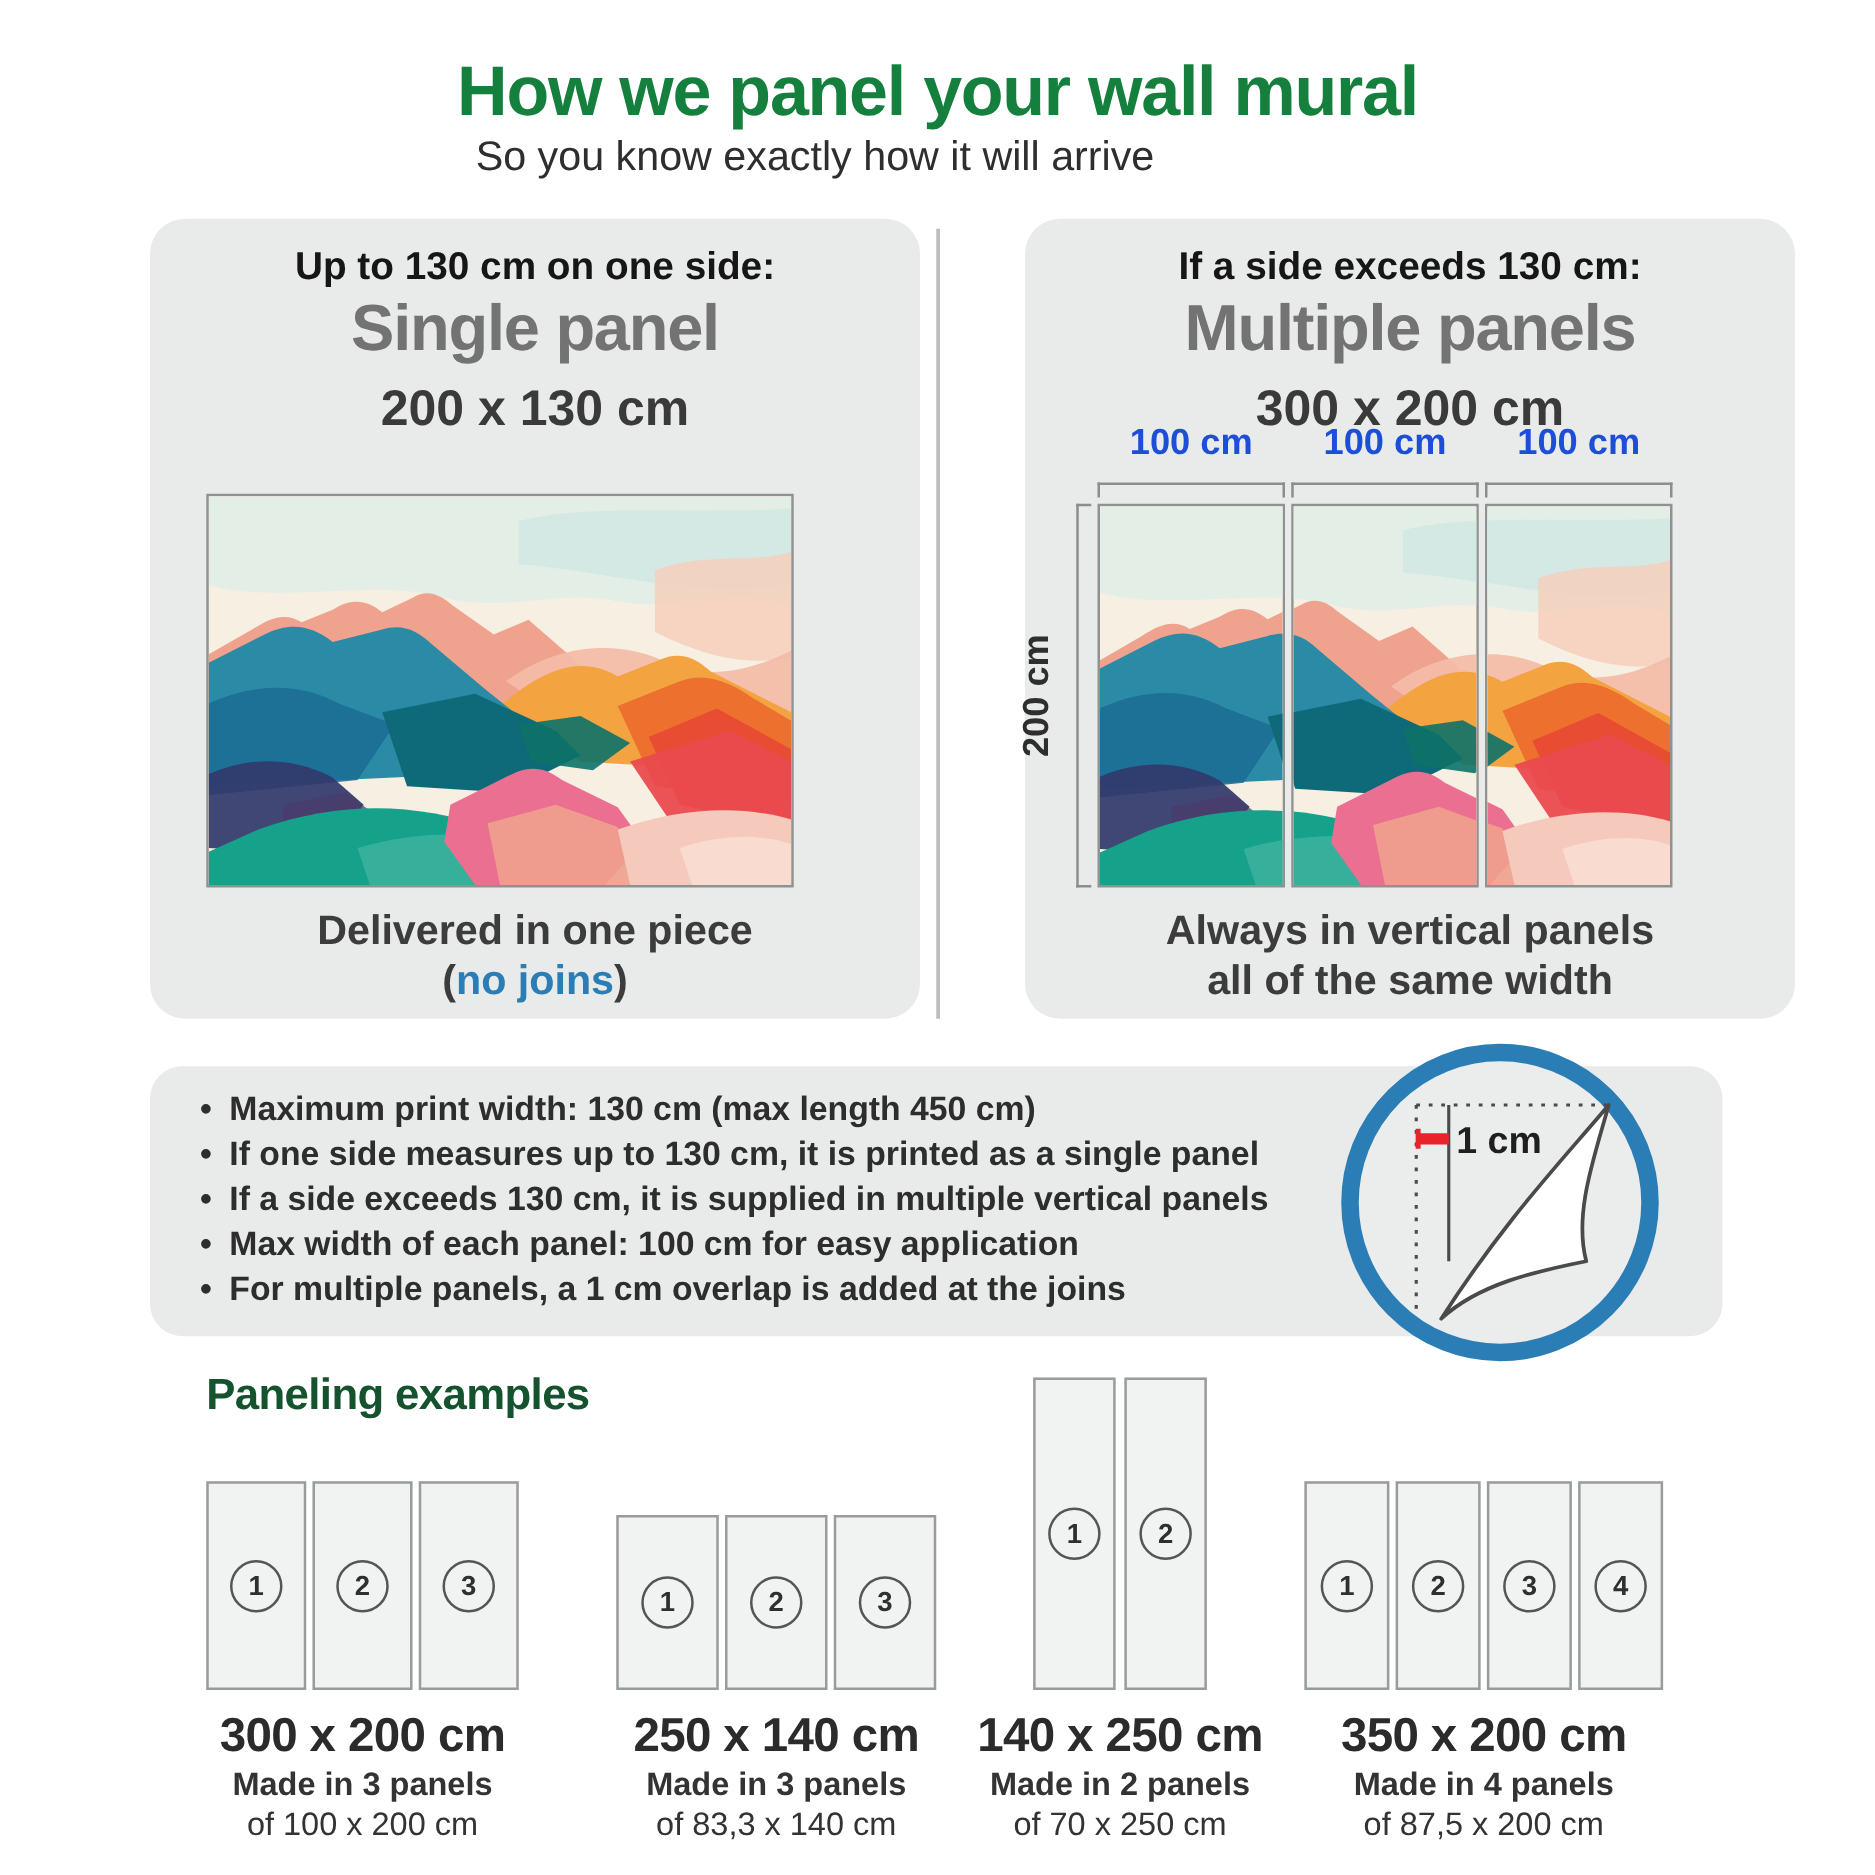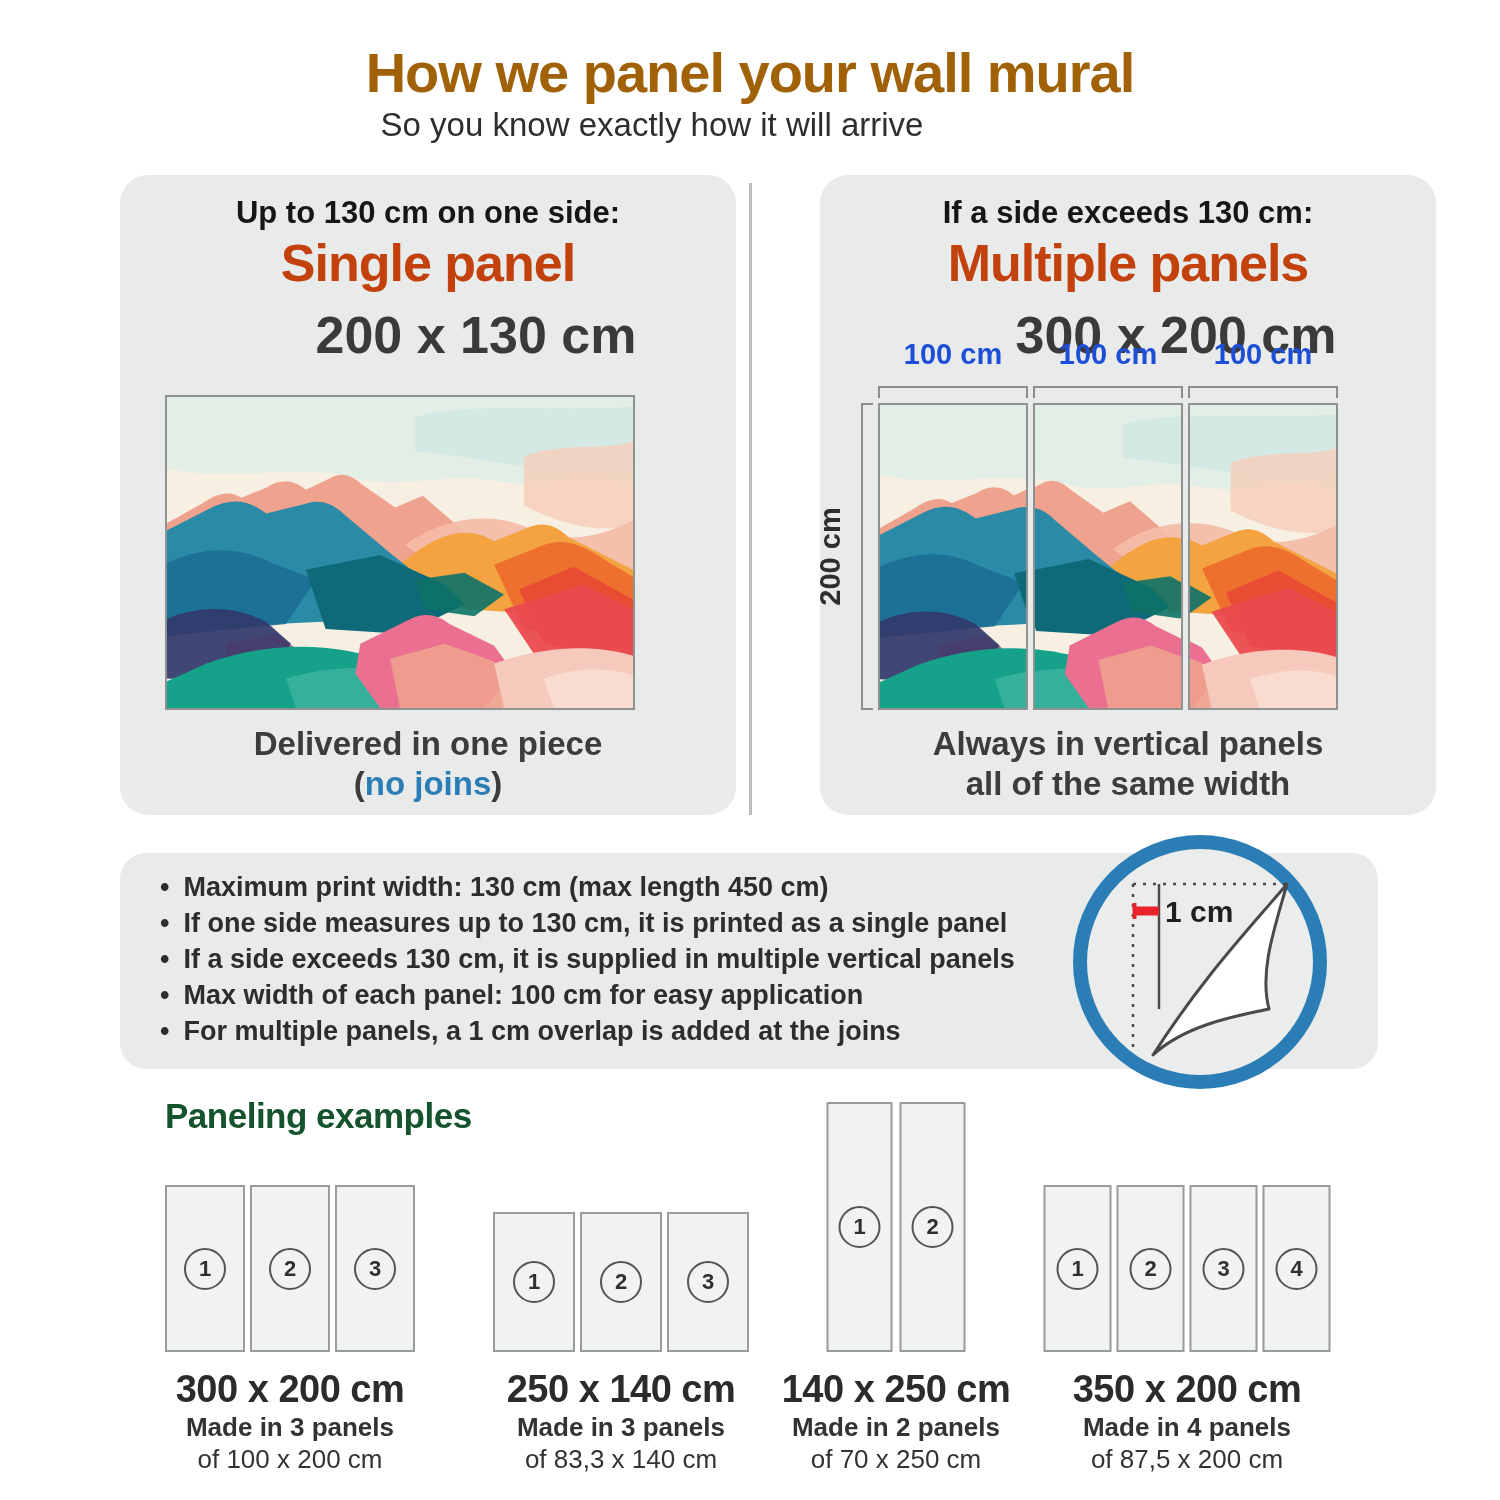--- a/index.html
+++ b/index.html
@@ -3,30 +3,30 @@
 <meta charset="utf-8">
 <style>
   html,body{margin:0;padding:0;background:#fff;}
   #canvas{
     position:relative;width:1500px;height:1500px;background:#ffffff;overflow:hidden;
     font-family:"Liberation Sans", sans-serif;color:#2e2e2e;
   }
   .abs{position:absolute;}
   
   .page-title{left:0;top:40px;width:1500px;text-align:center;
-    font-size:56px;font-weight:800;letter-spacing:-1px;color:#a16207;}
+    font-size:56px;font-weight:800;letter-spacing:-1px;color:#15803d;}
   .page-subtitle{left:0;top:106px;width:1304px;text-align:center;
     font-size:33px;font-weight:500;color:#2e2e2e;}
   
   .card{background:#e9ebeb;border-radius:28px;width:616px;height:640px;top:175px;}
   .card-left{left:120px;}
   .card-right{left:820px;}
   .card .cond{left:0;top:20px;width:100%;text-align:center;font-size:31px;font-weight:800;color:#161616;}
-  .card .big{left:0;top:58px;width:100%;text-align:center;font-size:52px;font-weight:800;color:#c2410c;letter-spacing:-1px;}
-  .card .size{left:0;top:130px;width:100%;text-align:center;font-size:52px;font-weight:800;color:#3a3a3a;padding-left:48px;}
+  .card .big{left:0;top:58px;width:100%;text-align:center;font-size:52px;font-weight:800;color:#737373;letter-spacing:-1px;}
+  .card .size{left:0;top:130px;width:100%;text-align:center;font-size:40px;font-weight:800;color:#3a3a3a;}
   .caption1{left:0;top:550px;width:100%;text-align:center;font-size:33px;font-weight:600;color:#3c3c3c;}
   .caption2{left:0;top:590px;width:100%;text-align:center;font-size:33px;font-weight:700;color:#3c3c3c;}
   .caption2 .blue{color:#2b7eb5;font-weight:800;}
   .divider{left:749px;top:183px;width:3px;height:632px;background:#bdbdbd;}
   
   .art-frame{left:45px;top:220px;width:470px;height:315px;border:2px solid #8e9291;box-sizing:border-box;background:#f6efe2;}
   .art-frame svg{display:block;width:100%;height:100%;}
   .strips{left:58px;top:228px;width:460px;height:307px;display:flex;gap:5px;}
   .strip{width:150px;height:307px;border:2px solid #8e9291;box-sizing:border-box;overflow:hidden;position:relative;background:#f6efe2;}
   .strip svg{position:absolute;top:0;width:450px;height:303px;}

